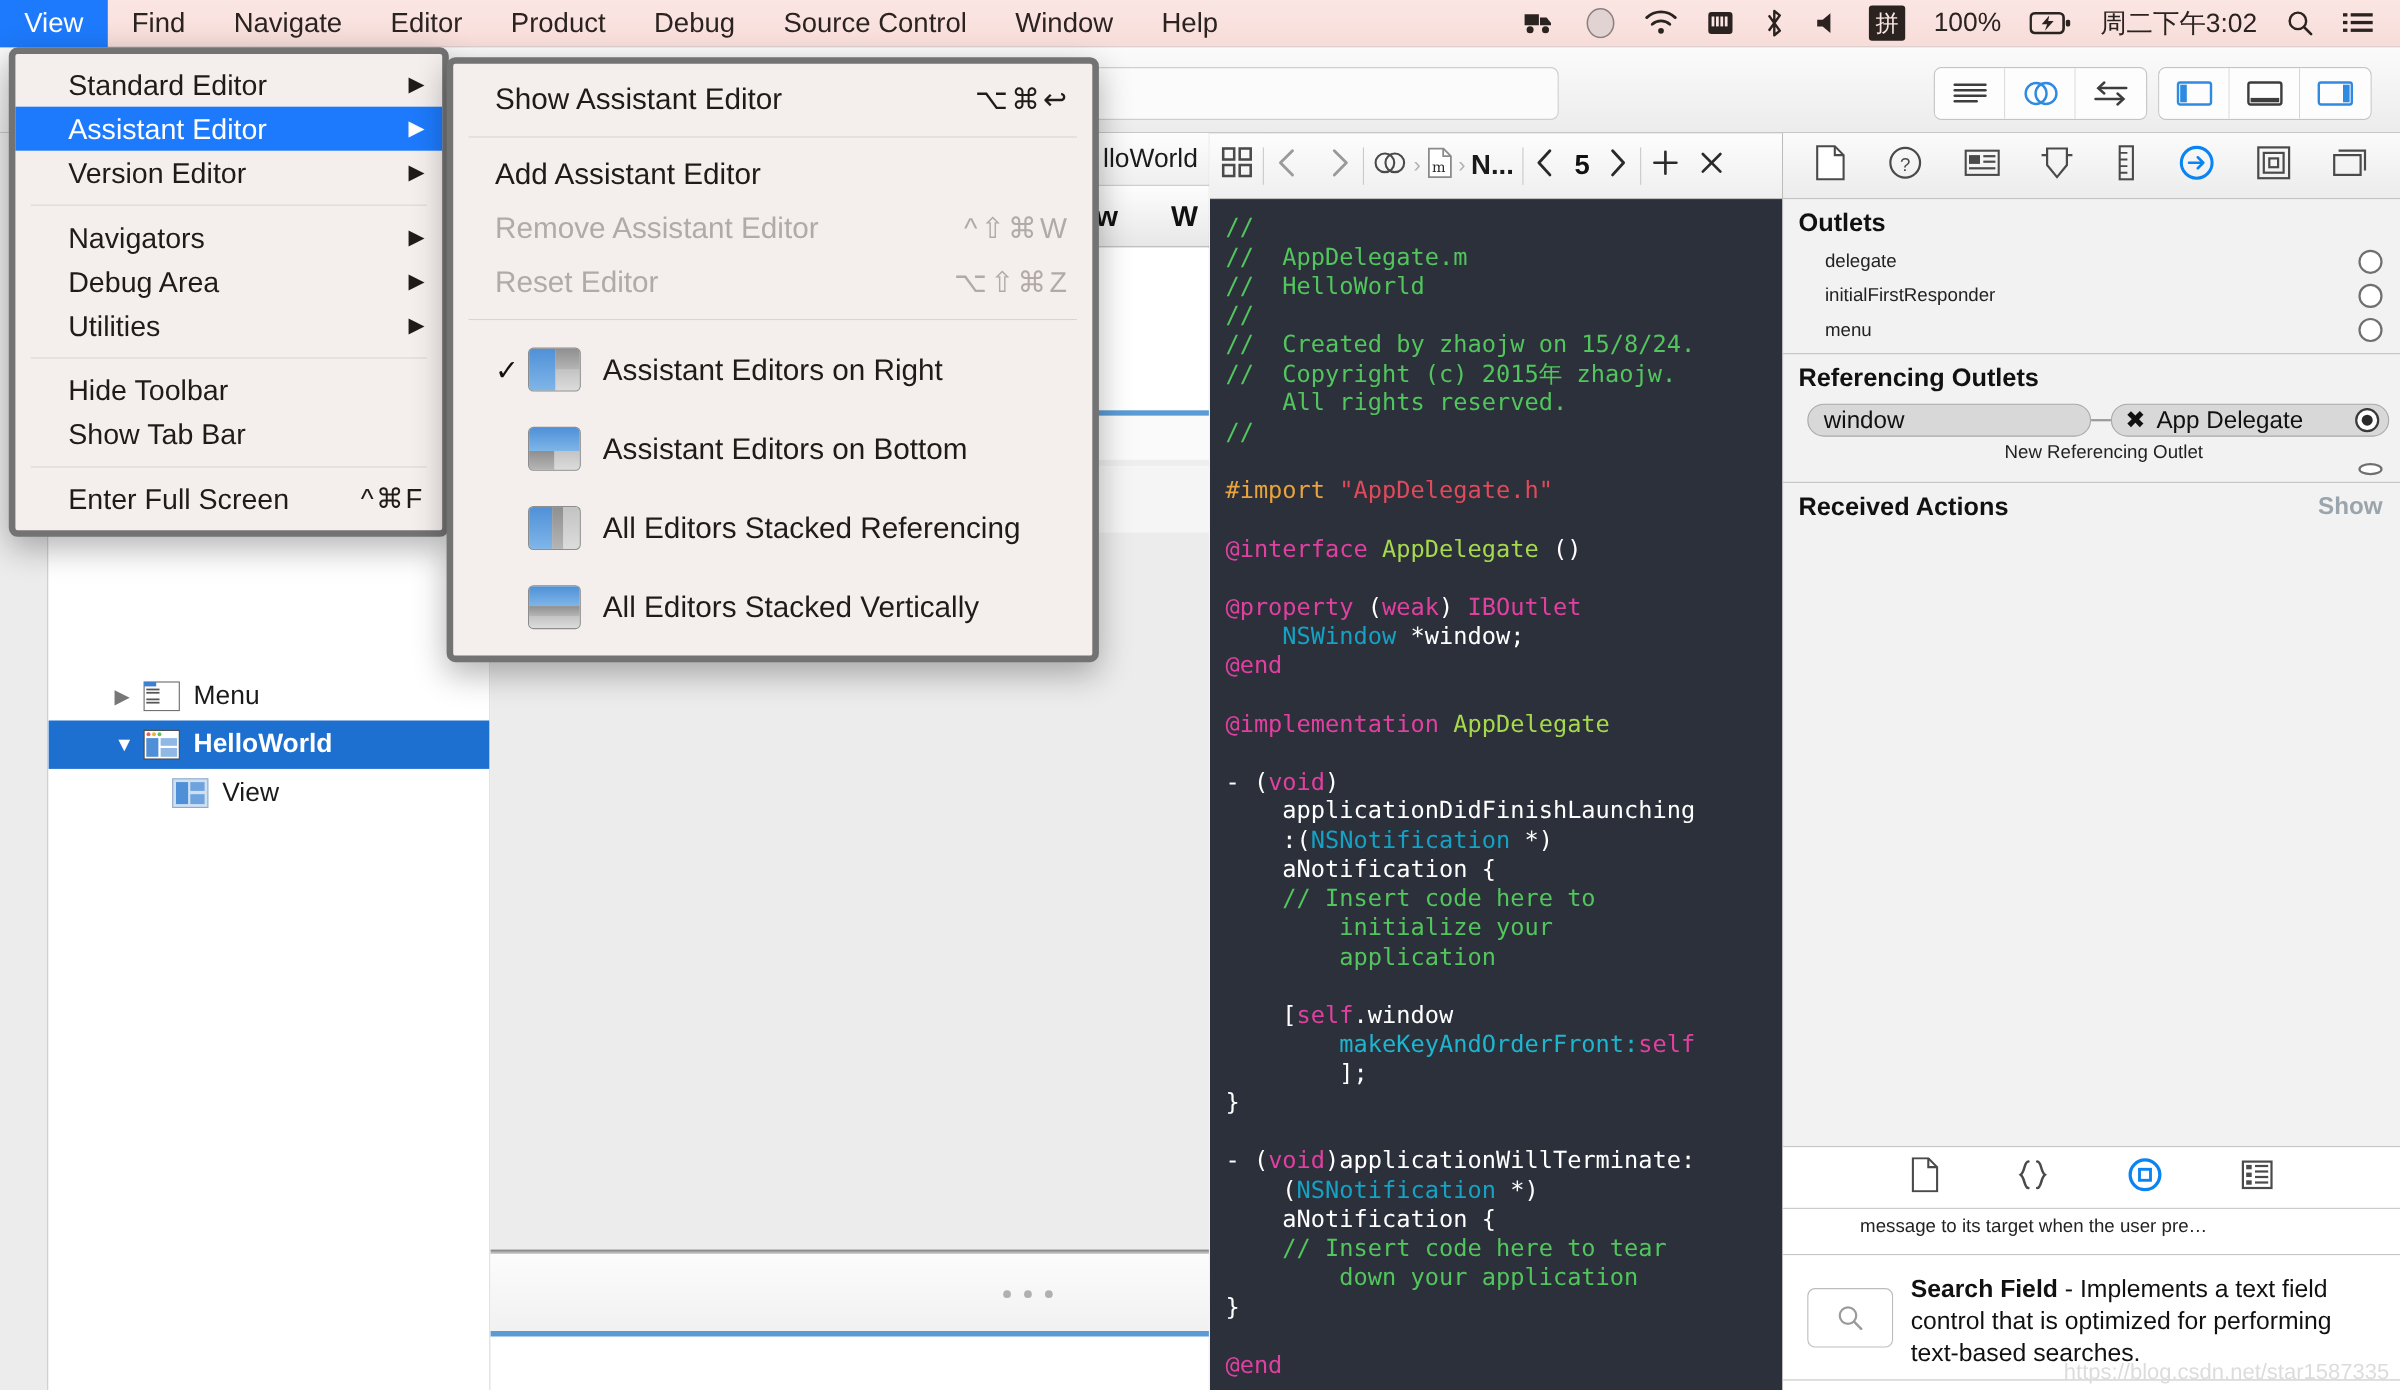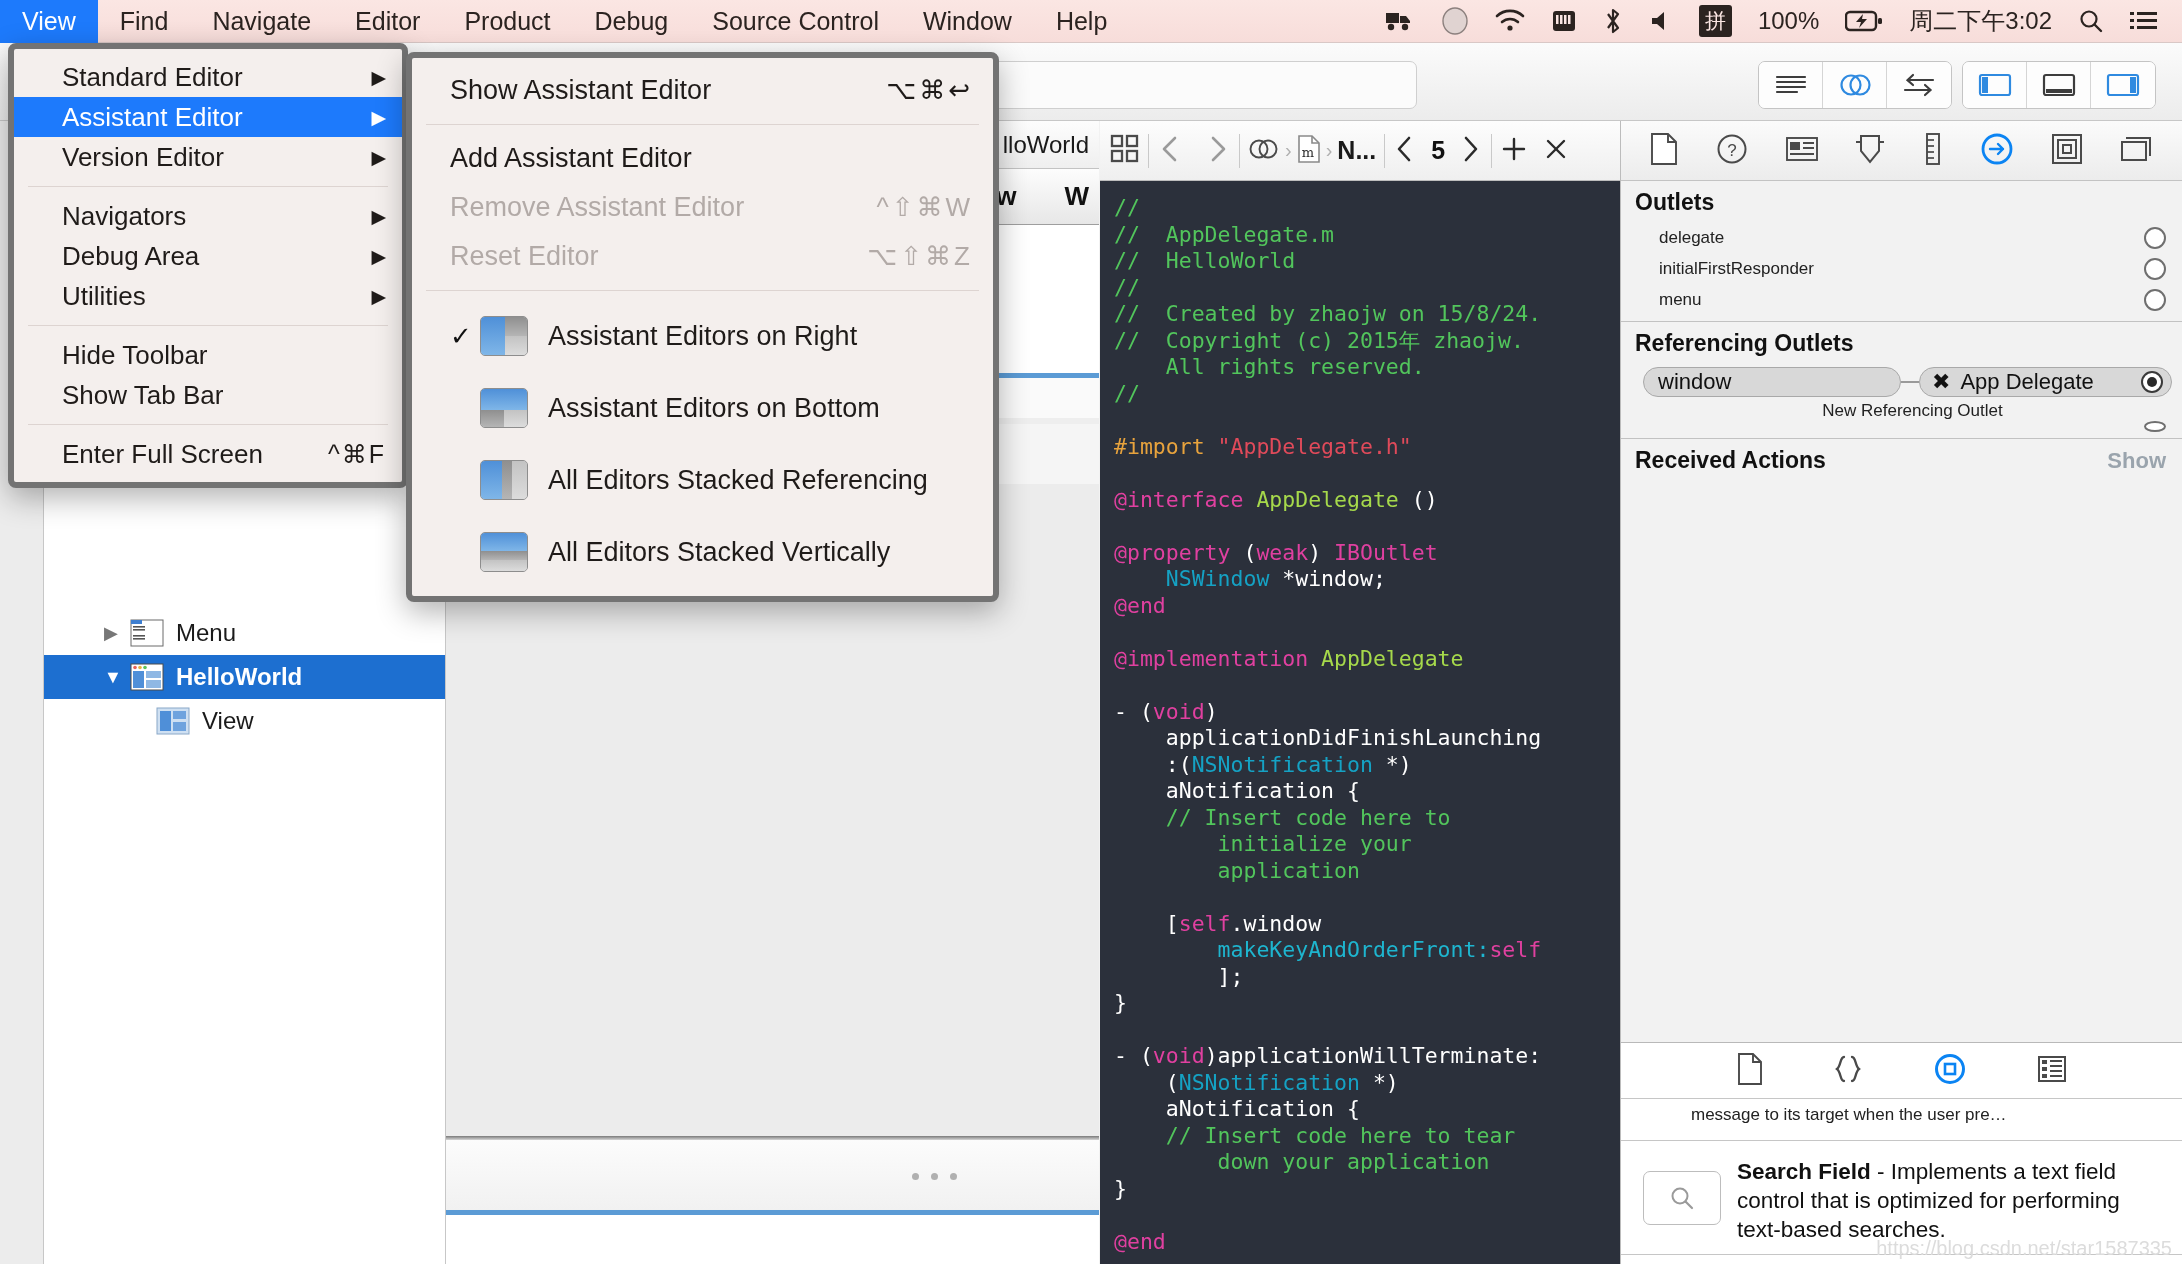--- a/index.html
+++ b/index.html
@@ -181,21 +181,21 @@
     font-size: 22px; color: #111;
   }
   .conn-line { width: 18px; height: 2px; background: #9a9a9a; }
   .pill-right {
     flex: 1; height: 30px; border-radius: 15px;
     background: #d8d8d8; border: 1px solid #a9a9a9;
     display: flex; align-items: center; padding: 0 8px 0 12px;
     font-size: 22px; color: #111; gap: 10px;
   }
   .pill-right .circ { margin-left: auto; }
-  .insp-head-row { display: flex; align-items: center; padding: 8px 16px 6px 14px; }
+  .insp-head-row { display: flex; align-items: flex-start; padding: 8px 16px 6px 14px; }
   .insp-head-row .show { margin-left: auto; font-size: 22px; color: #9aa4ad; font-weight: bold; }
 
   
   .library {
     position: absolute; bottom: 0; left: 0; width: 561px; height: 222px;
     background: #ffffff; border-top: 1px solid #b9b9b9;
   }
   .lib-tabs {
     height: 56px; display: flex; align-items: center; justify-content: center; gap: 70px;
     border-bottom: 1px solid #c6c6c6; background:#fff;

